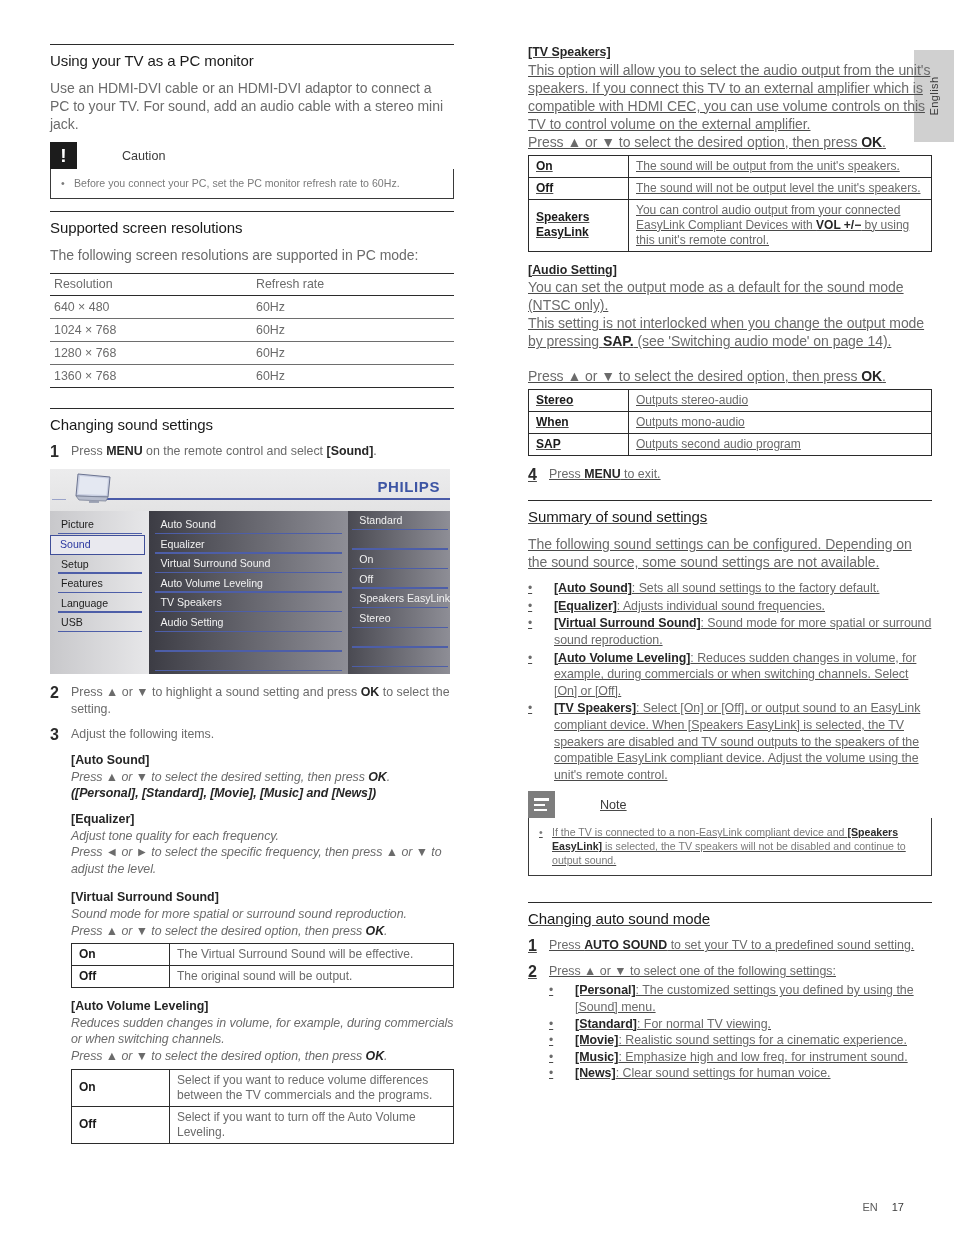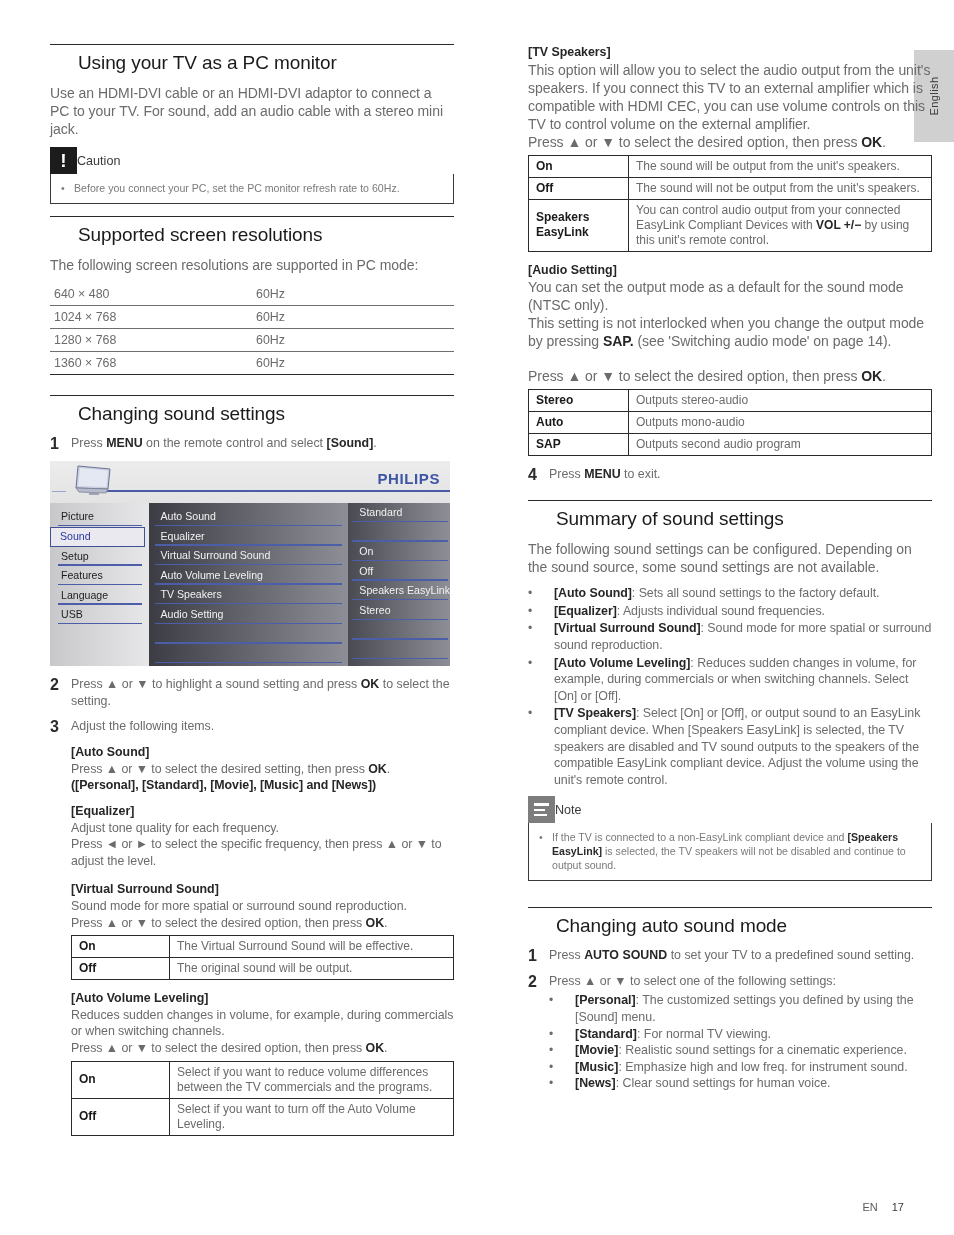--- a/index.html
+++ b/index.html
@@ -39,32 +39,31 @@
     font-family: "Liberation Sans", sans-serif;
   }
 
   
   .col {
     position: absolute;
     top: 44px;
     width: 404px;
   }
   .col-left  { left: 50px; }
-  .col-right { left: 528px; }
+  .col-right { left: 528px; text-decoration: underline; }
 
   
   h2.section {
-    font-size: 19px;
+    font-size: 15px;
     font-weight: normal;
     color: #1a1a1a;
     letter-spacing: -0.1px;
     padding-top: 7px;
     margin-bottom: 10px;
     font-family: "Liberation Sans", sans-serif;
-    margin-left: 28px;
   }
   .rule-top {
     border-top: 1.4px solid #2b2b2b;
   }
   p.body, li.body {
     font-size: 14px;
     line-height: 18px;
     color: #6b6b6b;
     letter-spacing: -0.05px;
   }
@@ -87,21 +86,21 @@
   }
   .step-body {
     flex: 1;
     font-size: 12.4px;
     line-height: 16.6px;
     color: #6b6b6b;
   }
   .sub {
     margin-left: 21px;
   }
-  .sub p { font-size: 12.4px; line-height: 16.6px; color: #6b6b6b; }
+  .sub p { font-size: 12.4px; line-height: 16.6px; color: #6b6b6b; font-style: italic; }
   .itemhead {
     color: #262626;
     font-weight: bold;
     font-size: 12.4px;
     line-height: 16.6px;
     margin-top: 9px;
   }
 
   
   ul.bullets { list-style: none; }
@@ -202,20 +201,21 @@
   .callout-icon .lines i {
     display: block; height: 2.5px; background: #fff; margin-bottom: 2.6px;
   }
   .callout-icon .lines i:nth-child(1) { width: 15px; }
   .callout-icon .lines i:nth-child(2) { width: 11px; }
   .callout-icon .lines i:nth-child(3) { width: 13px; margin-bottom: 0; }
   .callout-title {
     display: flex; align-items: center;
     font-size: 12.6px;
     color: #3a3a3a;
+    margin-left: 45px;
   }
   .callout-body {
     border: 1.1px solid #3a3a3a;
     border-top: none;
     padding: 7px 10px 8px 10px;
     min-height: 28px;
   }
   .callout-body ul { list-style: none; }
   .callout-body li {
     display: flex;
@@ -367,20 +367,24 @@
 
     <div class="rule-top">
       <h2 class="section">Supported screen resolutions</h2>
       <p class="body">The following screen resolutions are supported in PC mode:</p>
       <table class="plain">
         <colgroup>
             <col class="c1">
             <col class="c1">
           </colgroup>
         <tbody>
+            <tr>
+          <th>Resolution</th>
+          <th>Refresh rate</th>
+        </tr>
         <tr>
           <td>640 × 480</td>
           <td>60Hz</td>
         </tr>
         <tr>
           <td>1024 × 768</td>
           <td>60Hz</td>
         </tr>
         <tr>
           <td>1280 × 768</td>
@@ -509,21 +513,21 @@
       <p class="body" style="margin-bottom:0">This option will allow you to select the audio output from the unit's speakers. If you connect this TV to an external amplifier which is compatible with HDMI CEC, you can use volume controls on this TV to control volume on the external amplifier.</p>
       <p class="body" style="margin-bottom:0"><span>Press ▲ or ▼ to select the desired option, then press </span><b>OK</b><span>.</span></p>
       <table class="boxed w-right">
         <tbody>
             <tr>
           <td class="key">On</td>
           <td class="val">The sound will be output from the unit's speakers.</td>
         </tr>
         <tr>
           <td class="key">Off</td>
-          <td class="val">The sound will not be output from the unit's speakers.</td>
+          <td class="val">The sound will not be output level the unit's speakers.</td>
         </tr>
         <tr>
           <td class="key">Speakers EasyLink</td>
           <td class="val"><span>You can control audio output from your connected EasyLink Compliant Devices with </span><b>VOL +/−</b><span> by using this unit's remote control.</span></td>
         </tr>
       </tbody>
         </table>
     </div>
 
     <div>
@@ -531,21 +535,21 @@
       <p class="body" style="margin-bottom:0">You can set the output mode as a default for the sound mode (NTSC only).</p>
       <p class="body" style="margin-bottom:17px"><span>This setting is not interlocked when you change the output mode by pressing </span><b>SAP.</b><span> (see 'Switching audio mode' on page 14).</span></p>
       <p class="body" style="margin-bottom:0"><span>Press ▲ or ▼ to select the desired option, then press </span><b>OK</b><span>.</span></p>
       <table class="boxed w-right">
         <tbody>
             <tr>
           <td class="key">Stereo</td>
           <td class="val">Outputs stereo-audio</td>
         </tr>
         <tr>
-          <td class="key">Auto</td>
+          <td class="key">When</td>
           <td class="val">Outputs mono-audio</td>
         </tr>
         <tr>
           <td class="key">SAP</td>
           <td class="val">Outputs second audio program</td>
         </tr>
       </tbody>
         </table>
     </div>
 

